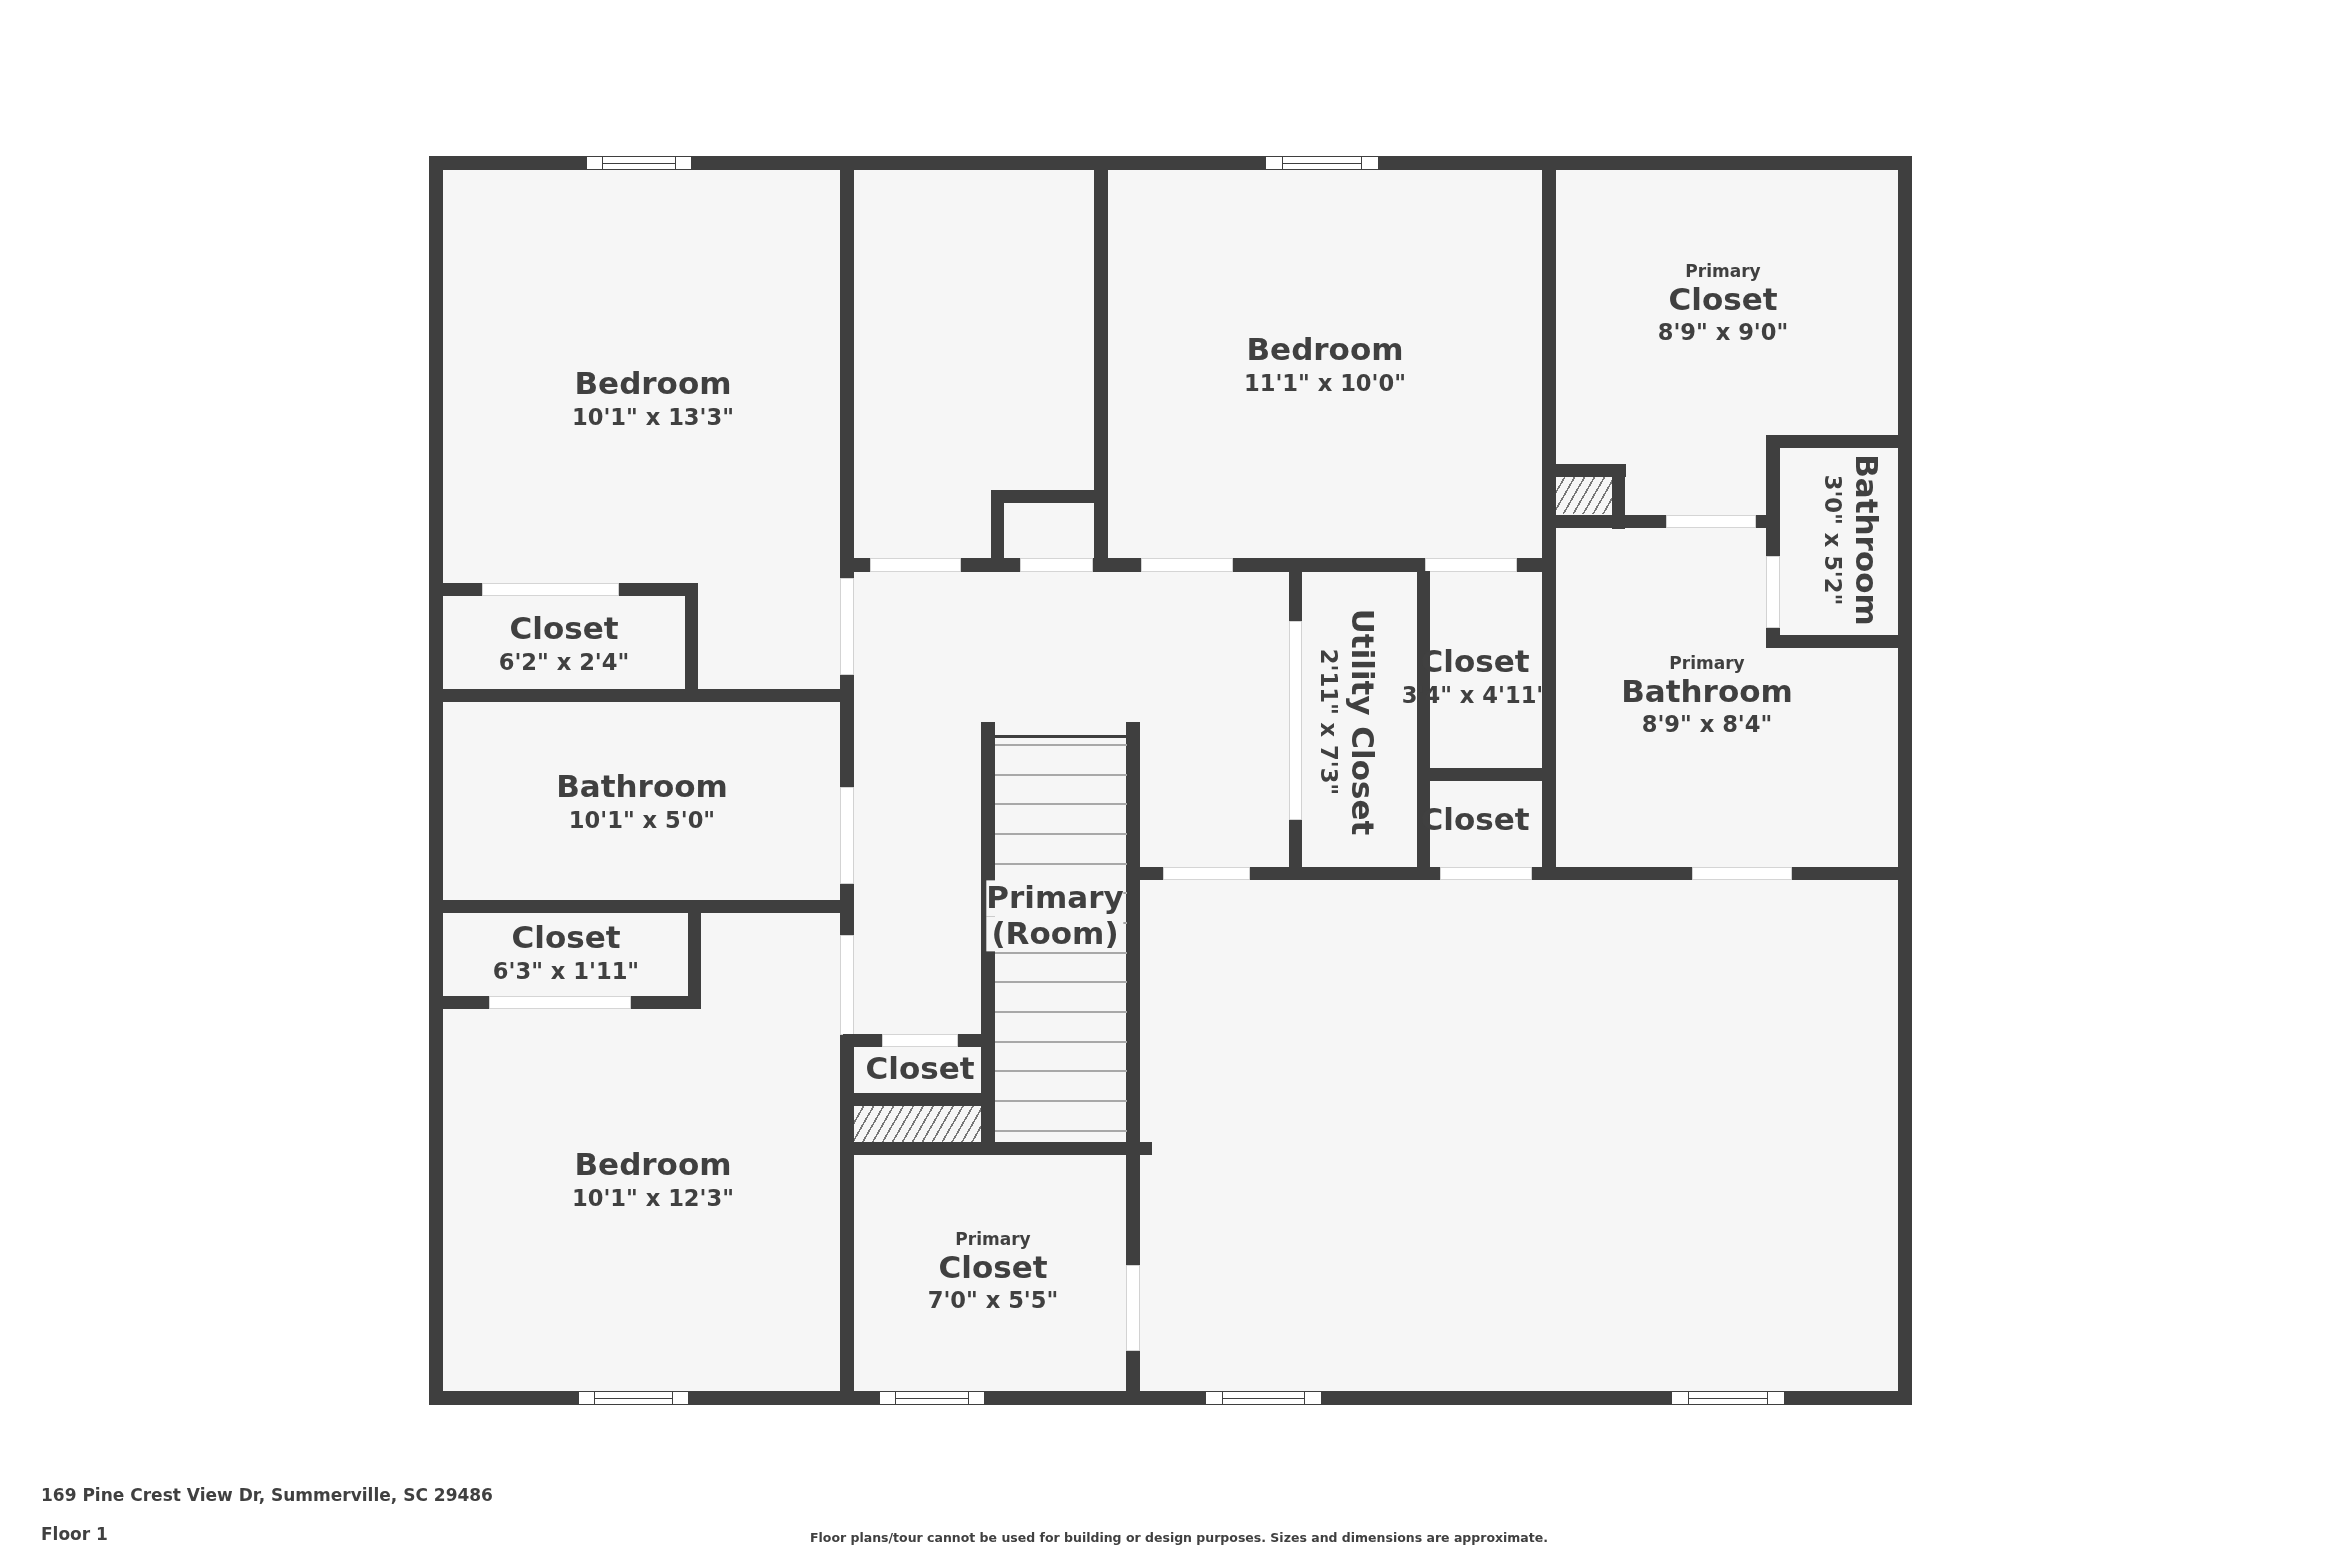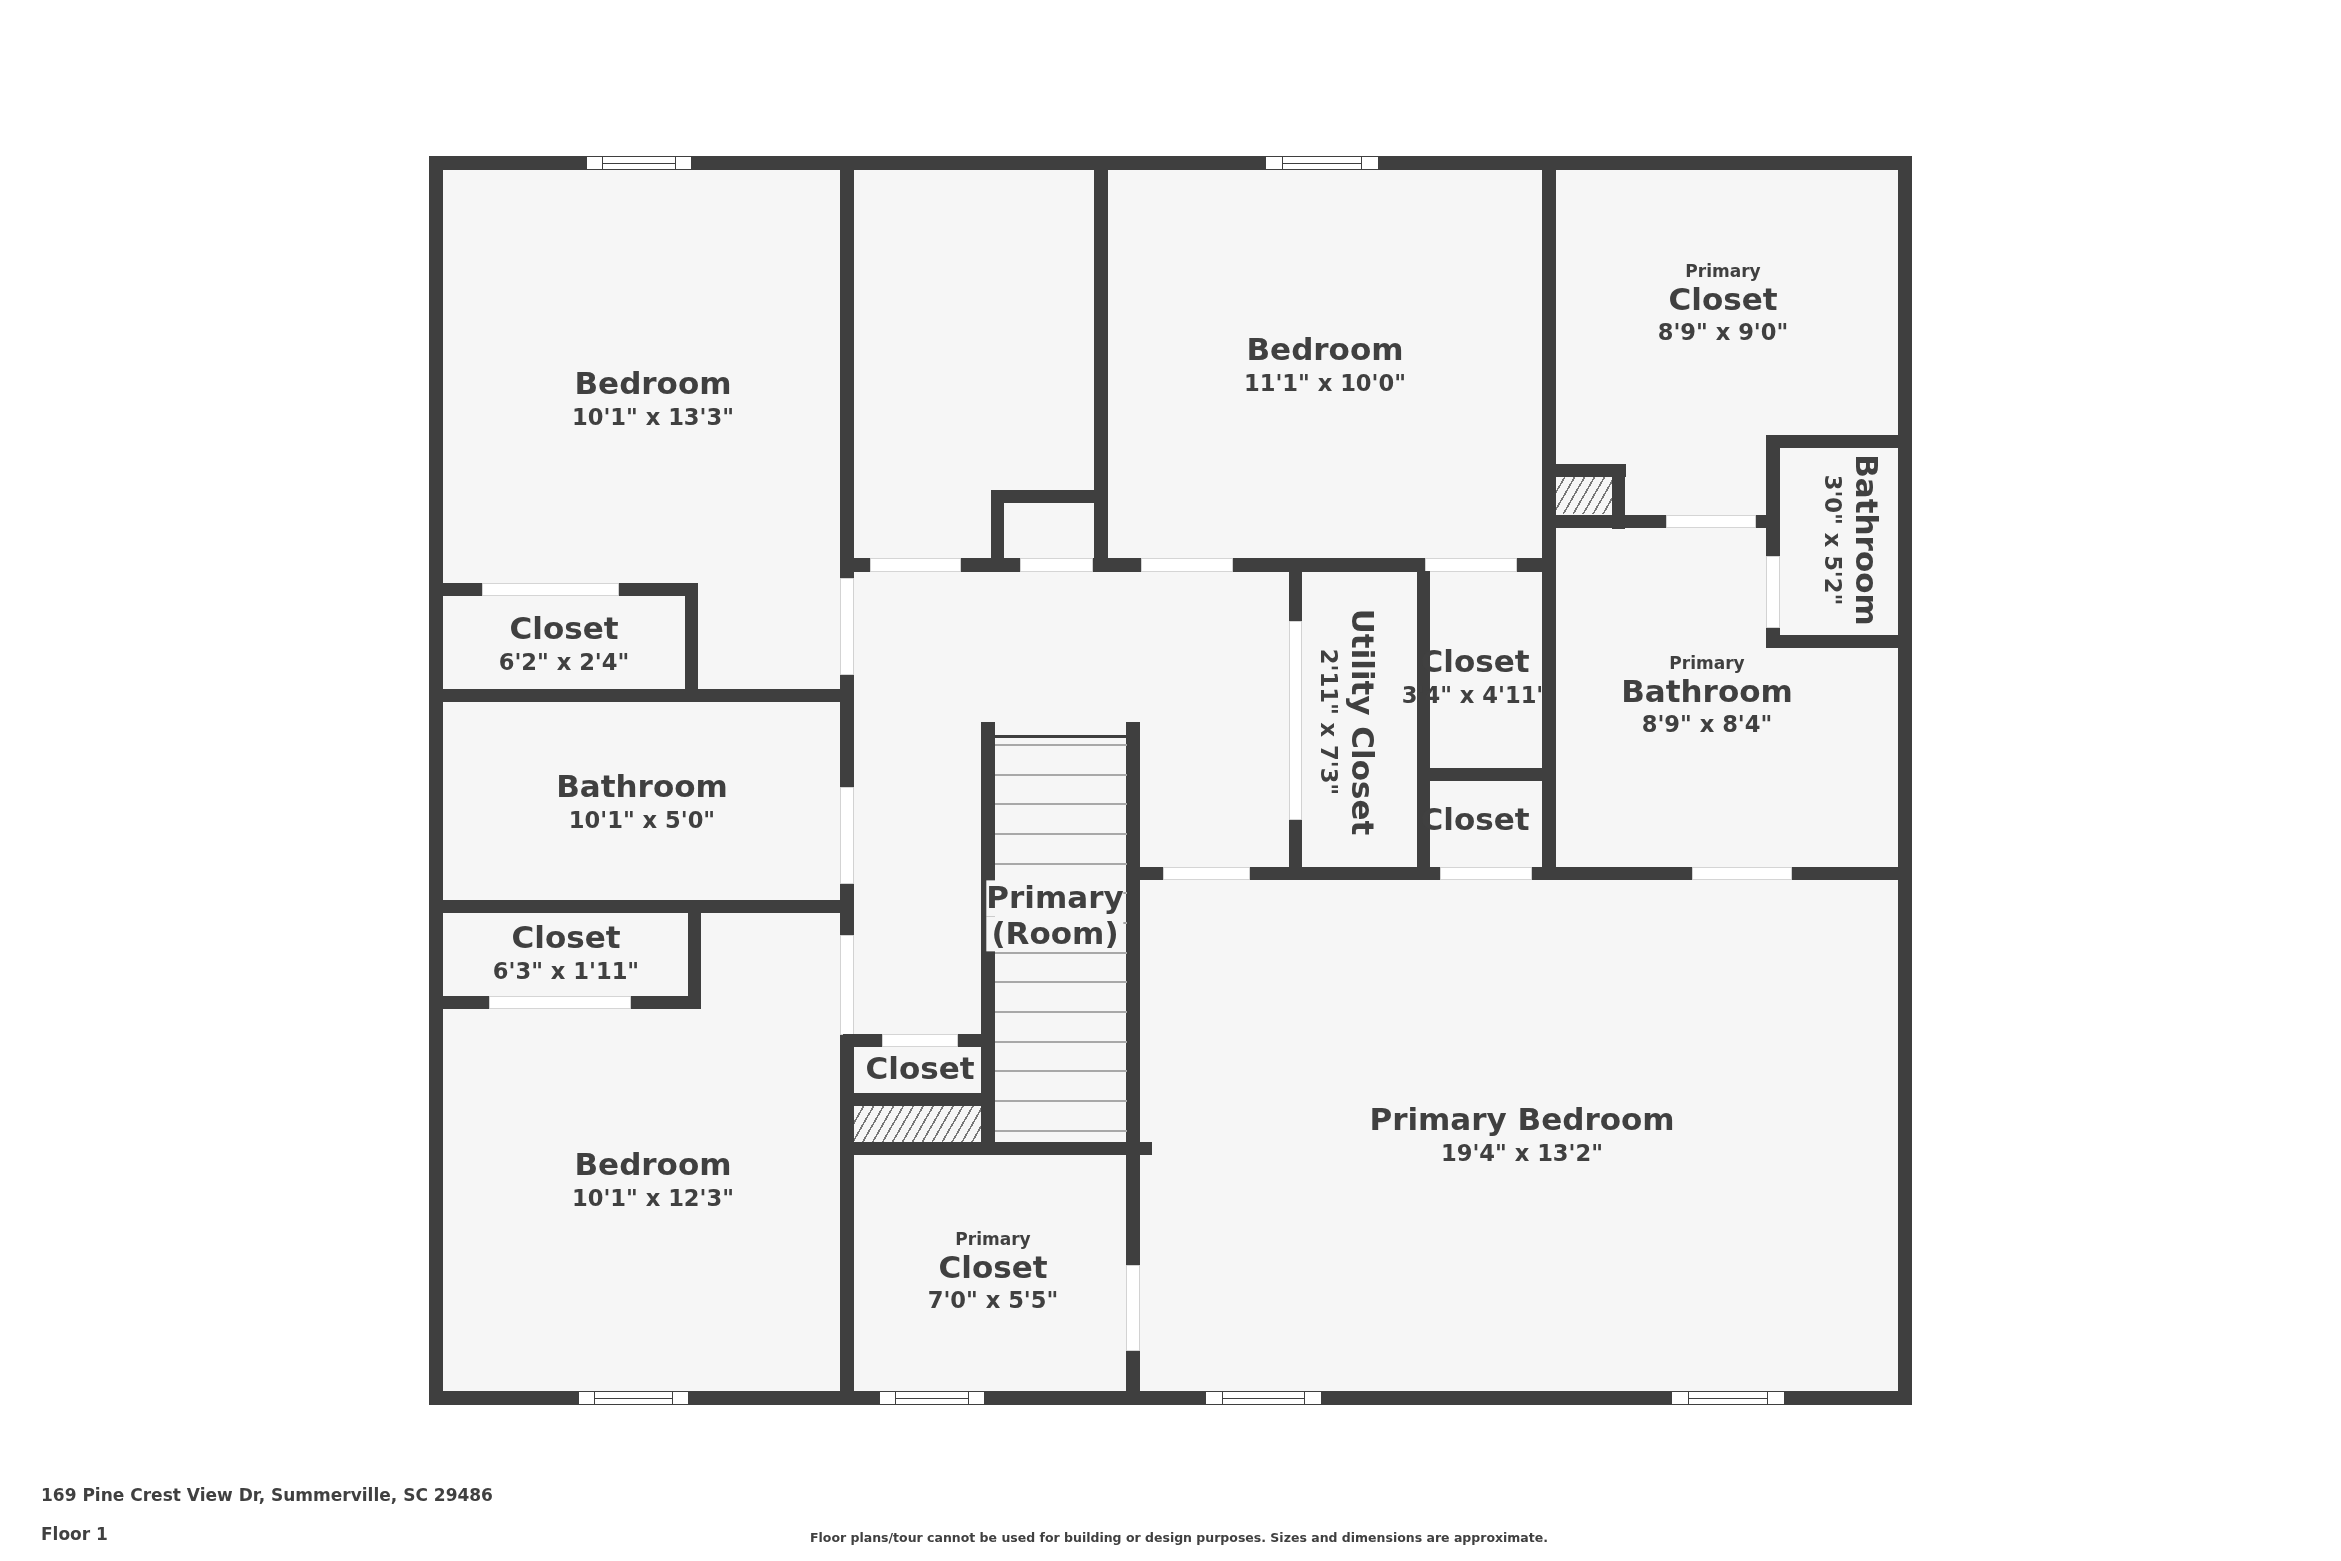--- a/index.html
+++ b/index.html
@@ -175,22 +175,18 @@
   </div>
   <div class="label" style="left:653px;top:1179px;">
     <span class="name">Bedroom</span>
     <span class="dim">10'1" x 12'3"</span>
   </div>
   <div class="label" style="left:993px;top:1272px;">
     <span class="pre">Primary</span>
     <span class="name">Closet</span>
     <span class="dim">7'0" x 5'5"</span>
   </div>
-  <div class="label" style="left:1522px;top:1134px;">
-    <span class="name">Primary Bedroom</span>
-    <span class="dim">19'4" x 13'2"</span>
-  </div>
 </div>
 
 <div class="footer-text" style="left:41px;top:1485px;font-size:17px;">169 Pine Crest View Dr, Summerville, SC 29486</div>
 <div class="footer-text" style="left:41px;top:1524px;font-size:17px;">Floor 1</div>
 <div class="footer-text" style="left:810px;top:1530px;font-size:12.5px;">Floor plans/tour cannot be used for building or design purposes. Sizes and dimensions are approximate.</div>
 
 
 </body></html>

